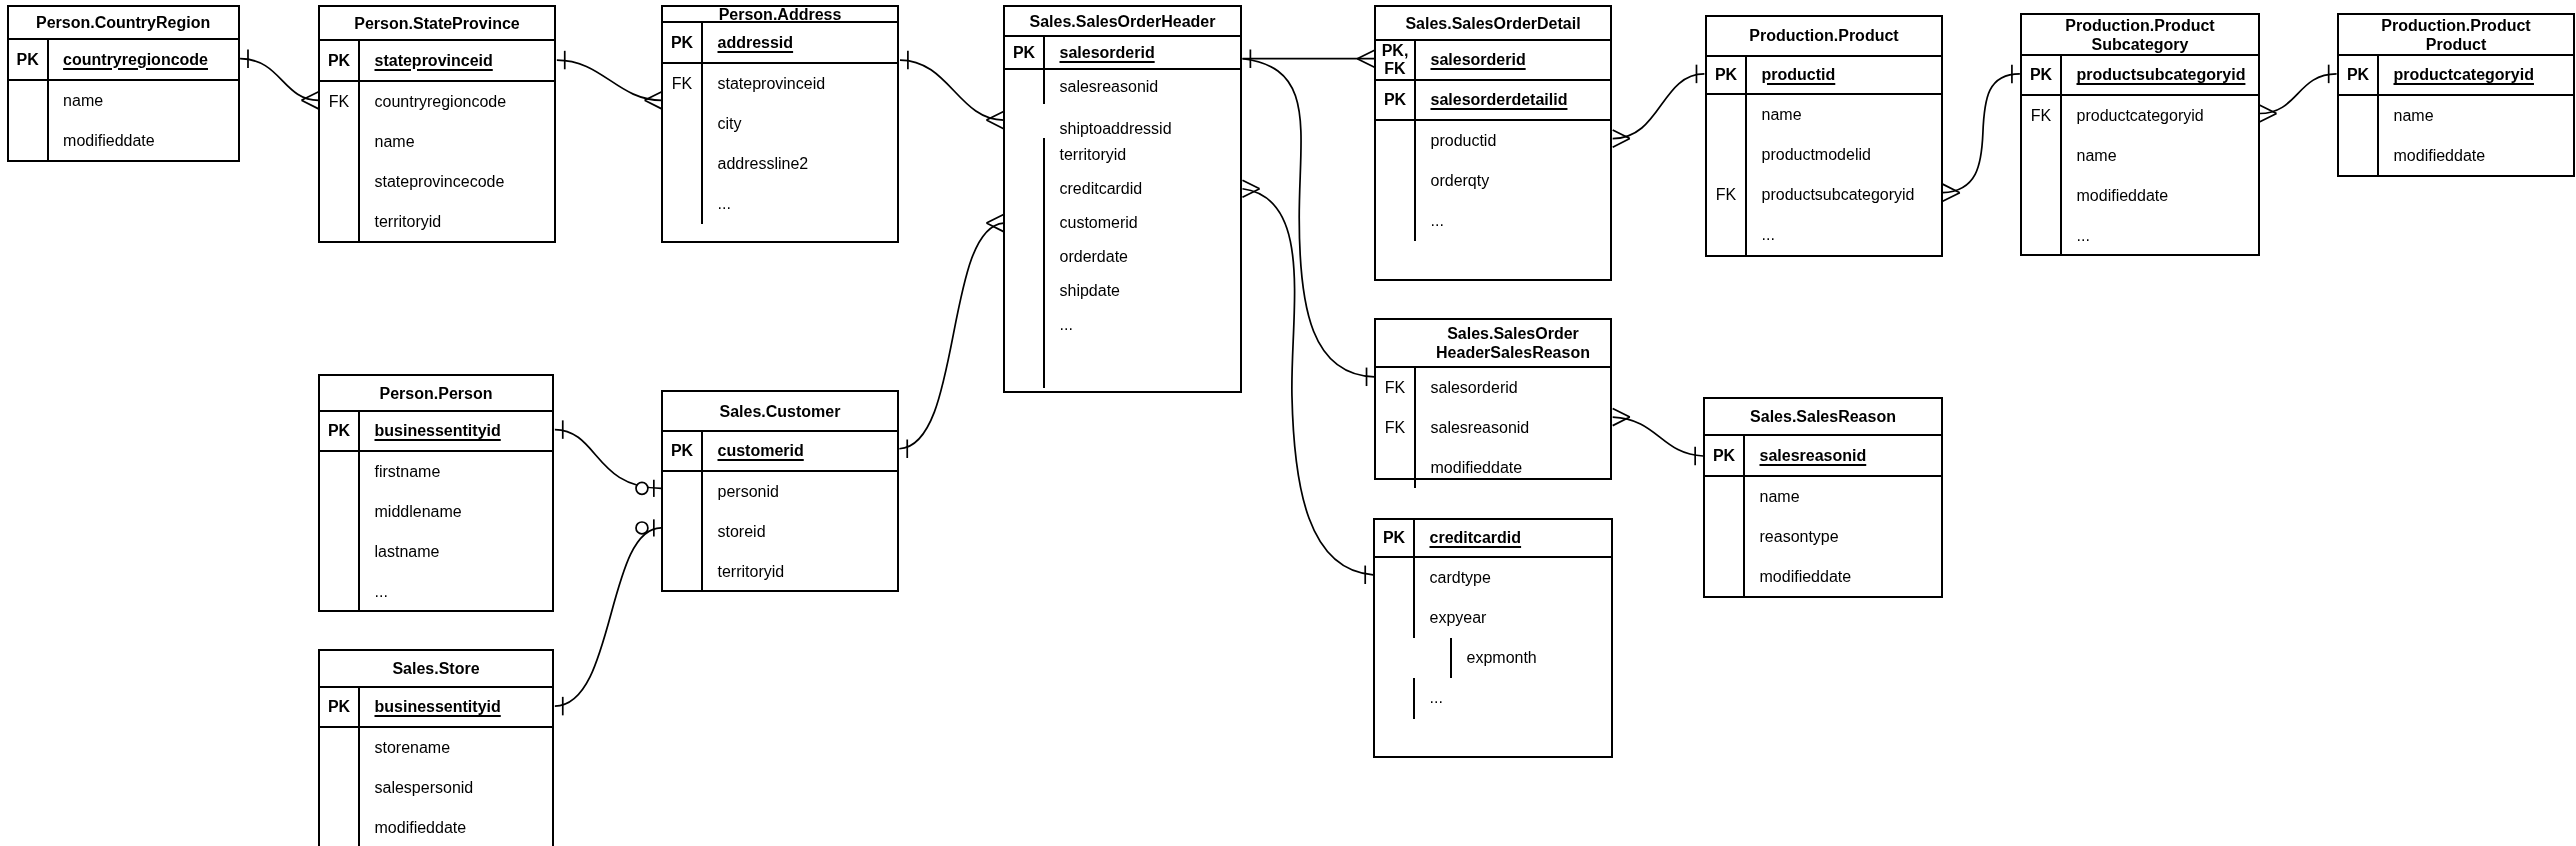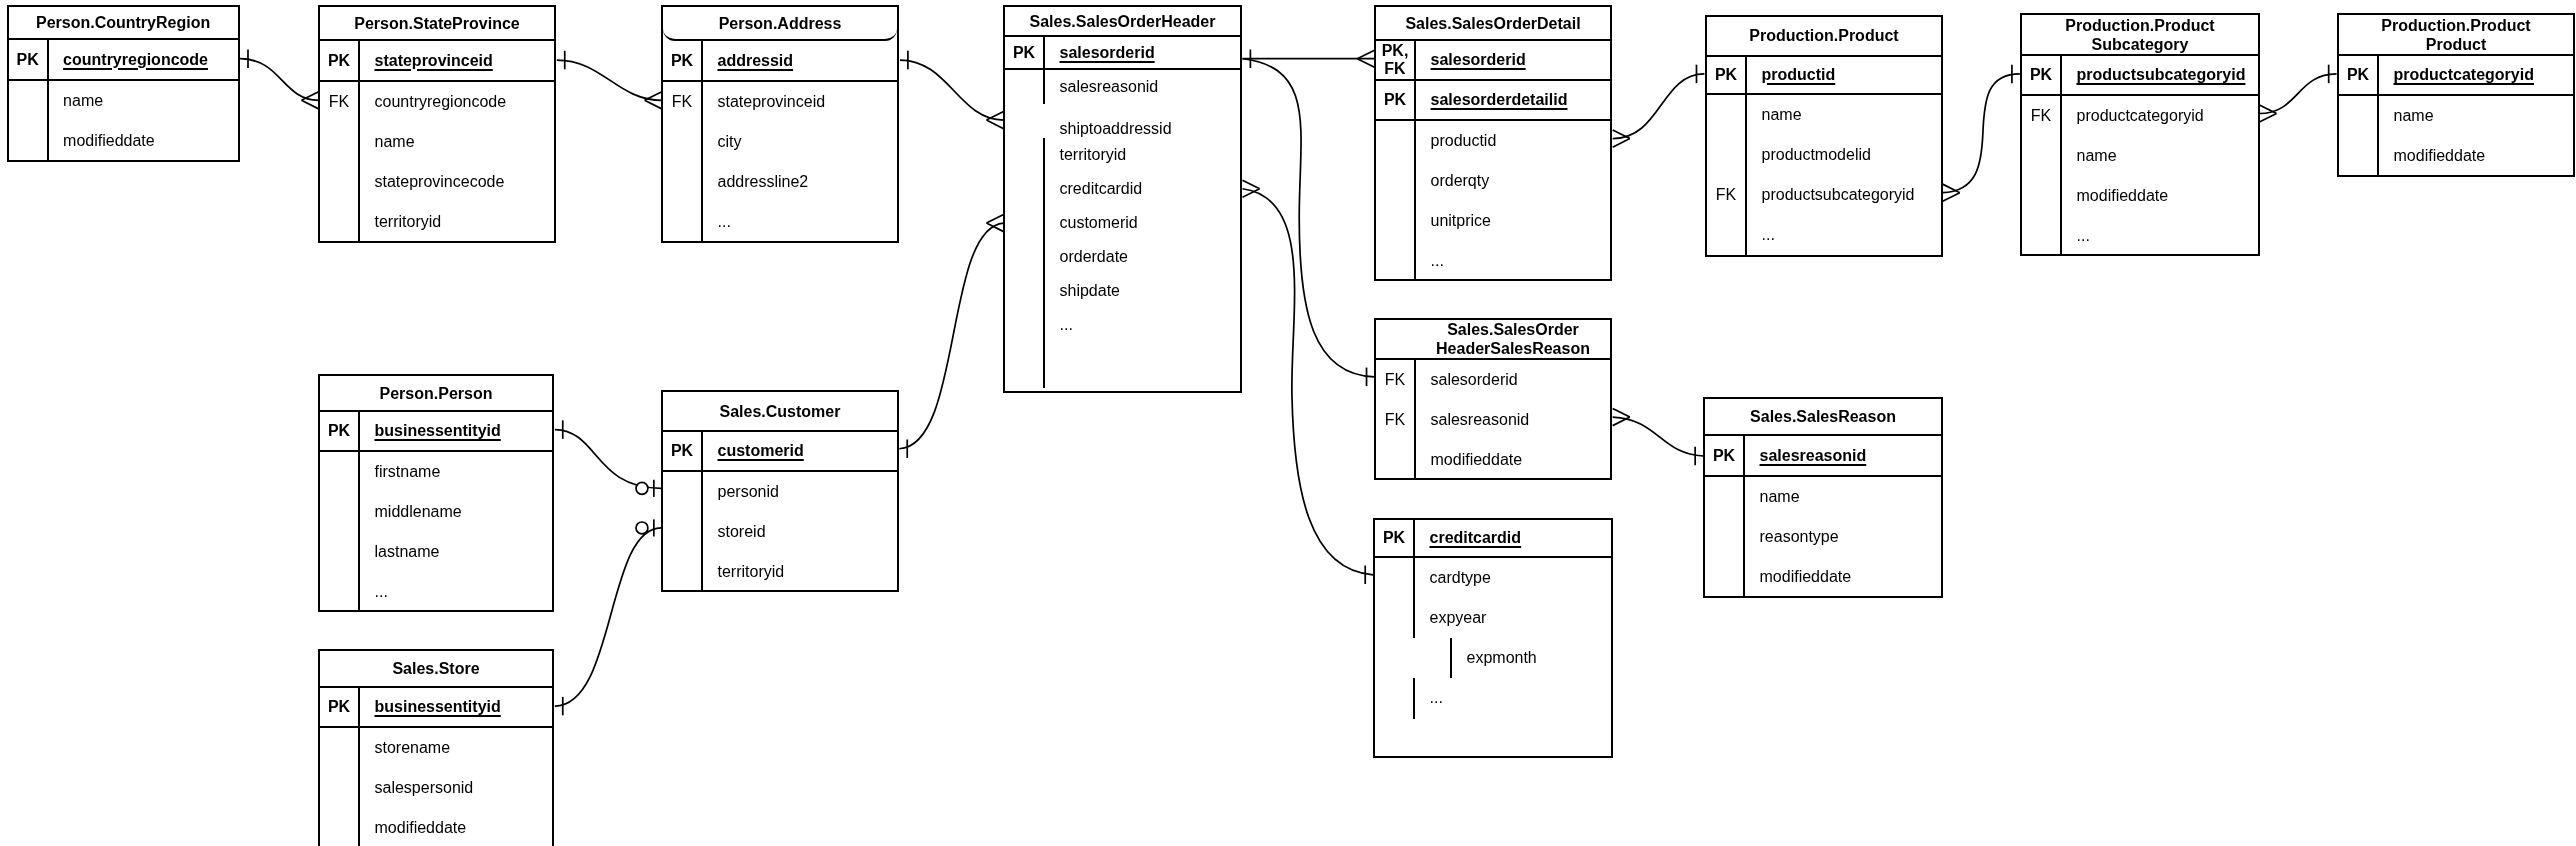--- a/index.html
+++ b/index.html
@@ -182,21 +182,21 @@
           </div>
         </div>
         <div class="row body-row" style="height: 40px;">
           <div class="key-cell"></div>
           <div class="name-cell">
             <span>territoryid</span>
           </div>
         </div>
       </div>
       <div class="entity" style="left: 661px; top: 5.3px; width: 238px; height: 238px;">
-        <div class="entity-title" style="height: 34px; border-radius: 12px;">
+        <div class="entity-title" style="height: 16px;">
           <span>Person.Address</span>
         </div>
         <div class="row key-row" style="height: 41px;">
           <div class="key-cell key-bold">
             <span>PK</span>
           </div>
           <div class="name-cell">
             <span class="pk-name">addressid</span>
           </div>
         </div>
@@ -316,26 +316,20 @@
         <div class="row body-row" style="height: 40px;">
           <div class="key-cell"></div>
           <div class="name-cell">
             <span>productid</span>
           </div>
         </div>
         <div class="row body-row" style="height: 40px;">
           <div class="key-cell"></div>
           <div class="name-cell">
             <span>orderqty</span>
-          </div>
-        </div>
-        <div class="row body-row" style="height: 40px;">
-          <div class="key-cell"></div>
-          <div class="name-cell">
-            <span>unitprice</span>
           </div>
         </div>
         <div class="row body-row" style="height: 40px;">
           <div class="key-cell"></div>
           <div class="name-cell">
             <span>...</span>
           </div>
         </div>
       </div>
       <div class="entity" style="left: 1705px; top: 14.5px; width: 238px; height: 242px;">
@@ -540,21 +534,21 @@
           </div>
         </div>
         <div class="row body-row" style="height: 40px;">
           <div class="key-cell"></div>
           <div class="name-cell">
             <span>modifieddate</span>
           </div>
         </div>
       </div>
       <div class="entity" style="left: 1374px; top: 318px; width: 238px; height: 162px;">
-        <div class="entity-title" style="height: 40px; padding-left: 40px;">
+        <div class="entity-title" style="height: 48px; padding-left: 40px;">
           <span>Sales.SalesOrder</span>
           <span>HeaderSalesReason</span>
         </div>
         <div class="row body-row" style="height: 40px;">
           <div class="key-cell">
             <span>FK</span>
           </div>
           <div class="name-cell">
             <span>salesorderid</span>
           </div>

